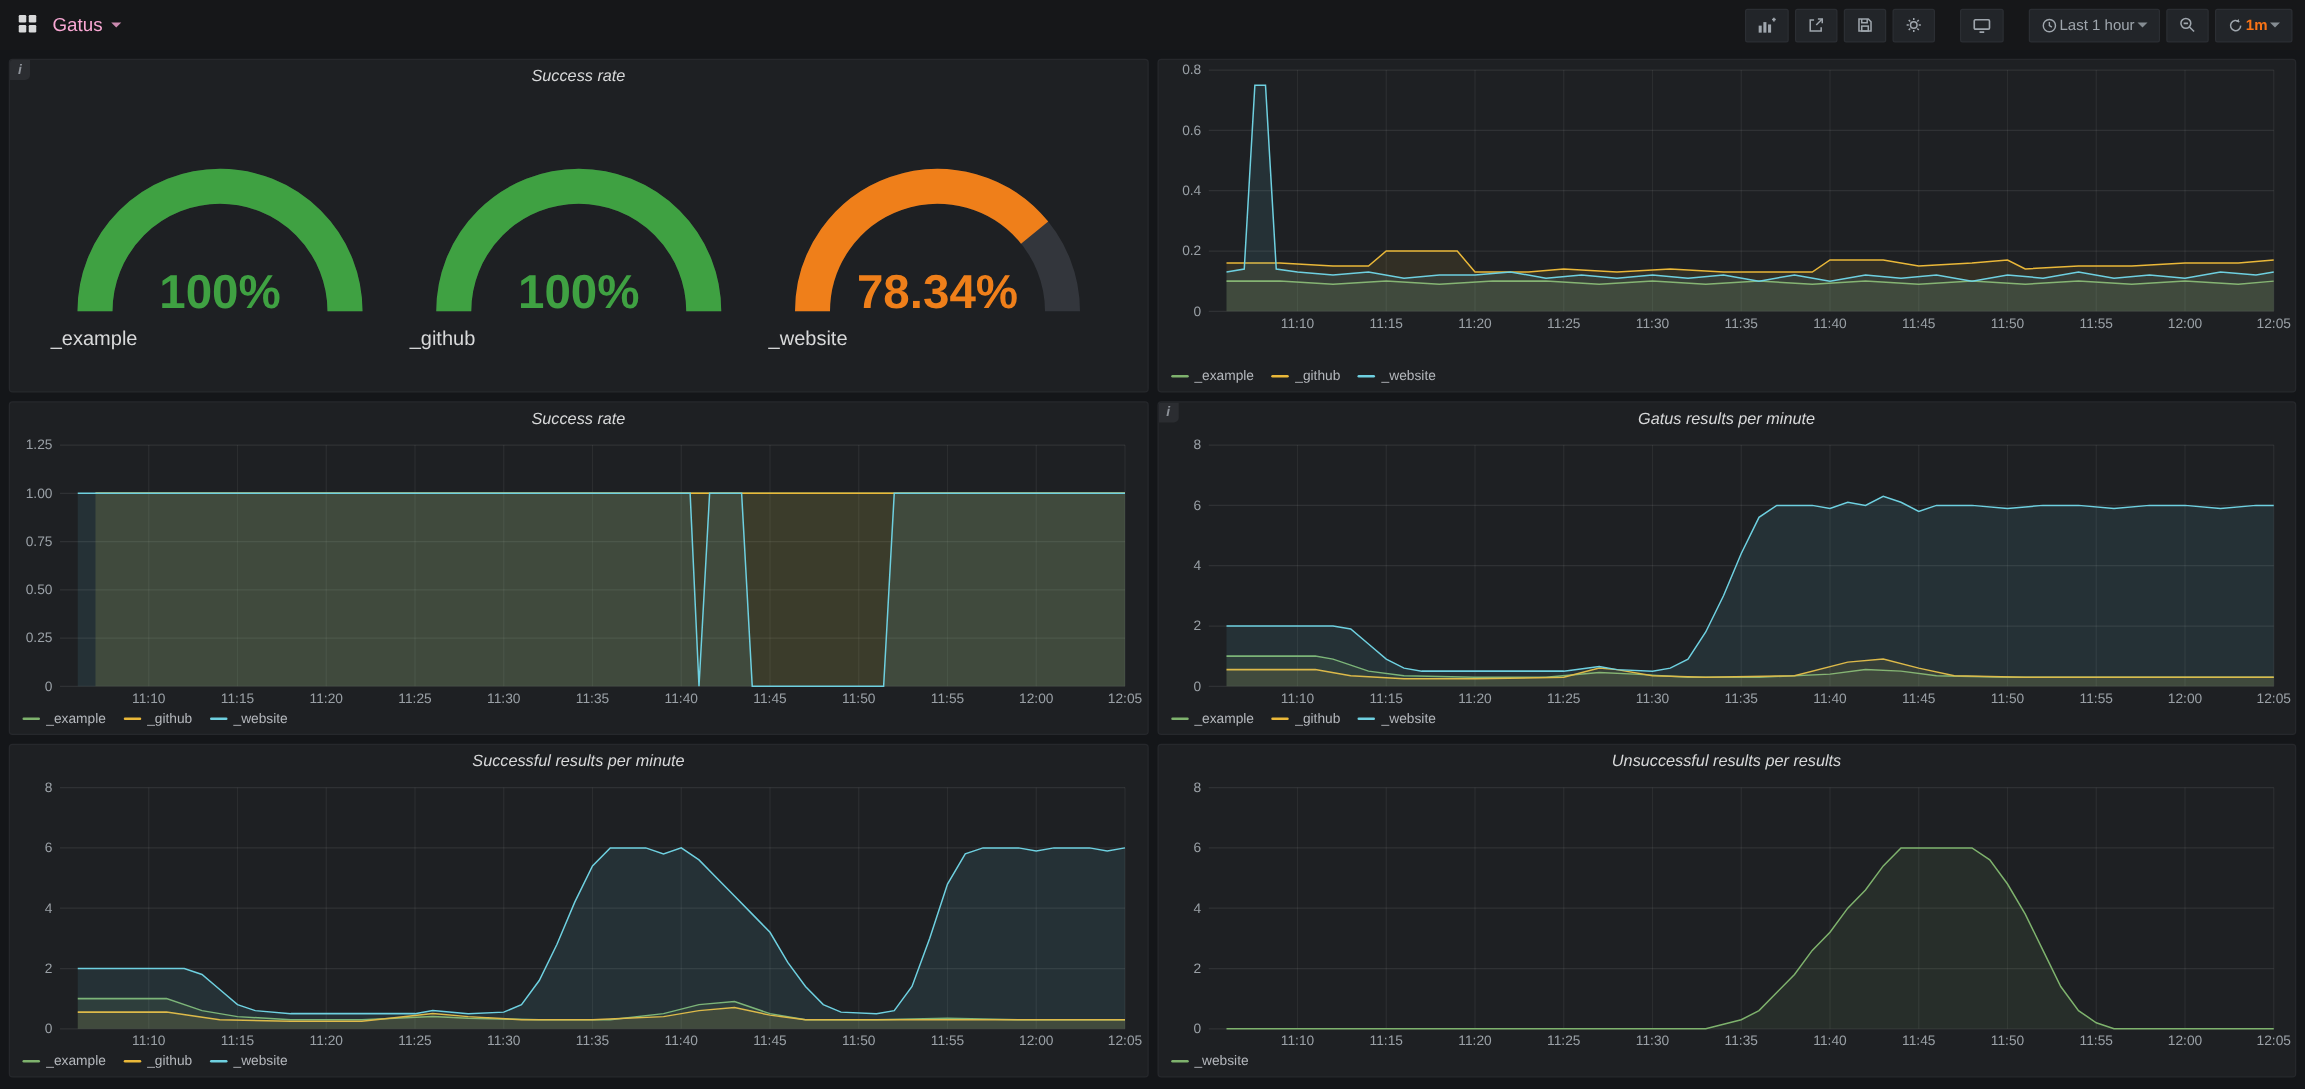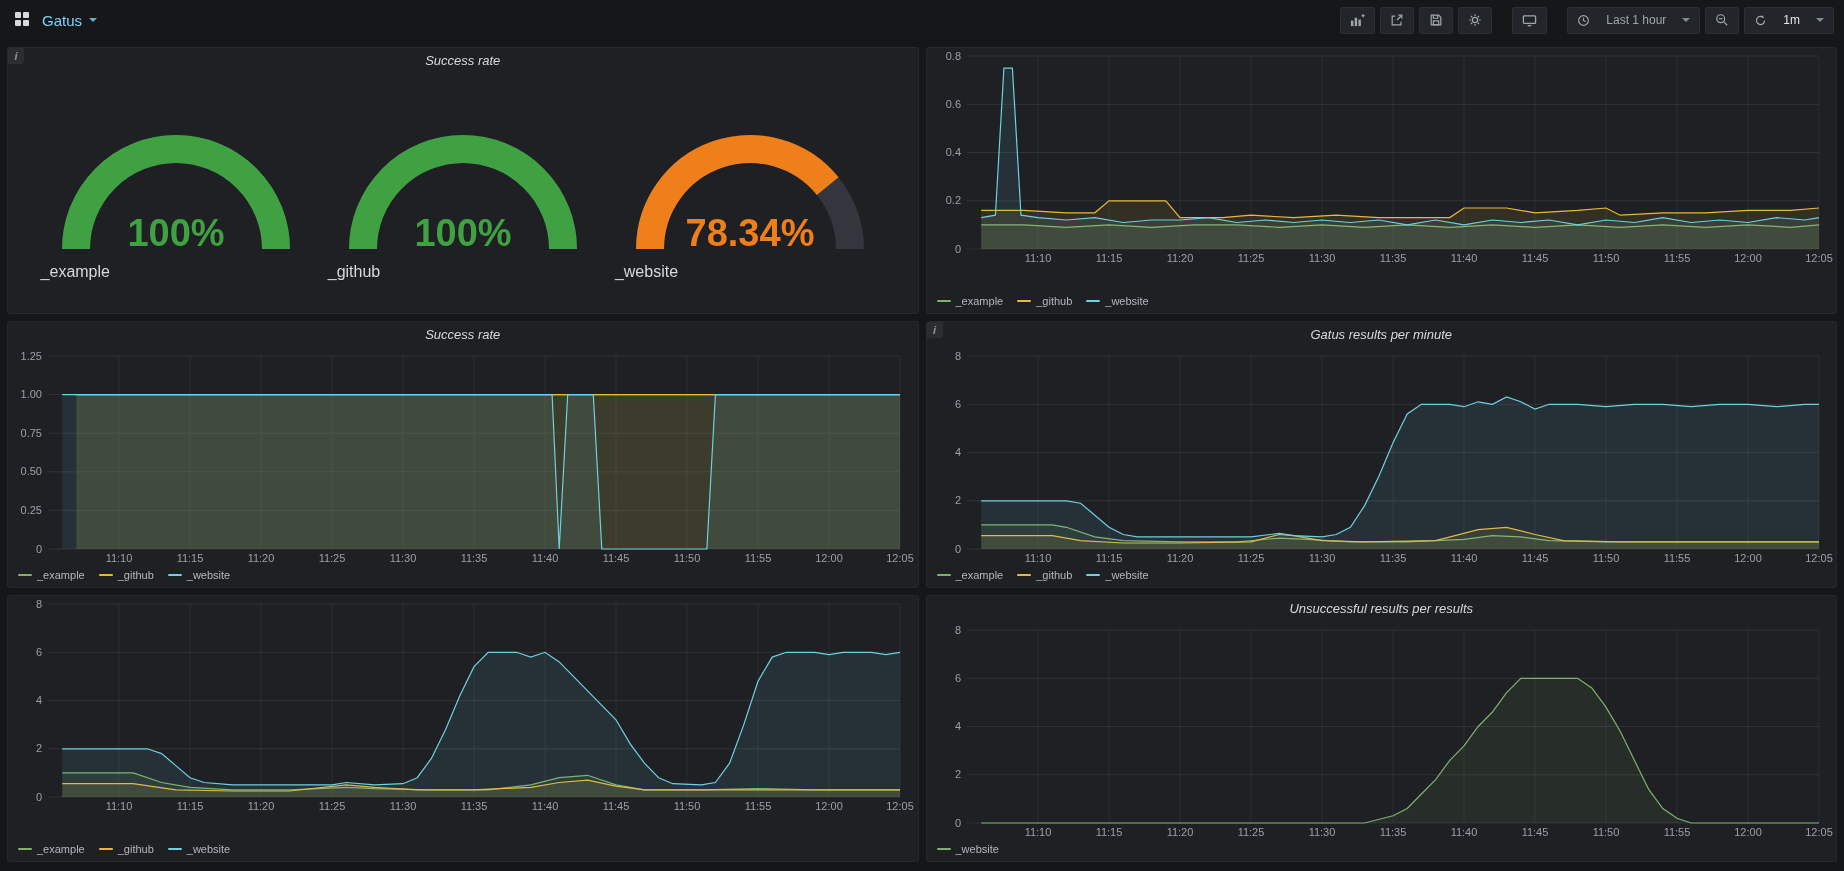--- a/index.html
+++ b/index.html
@@ -15,39 +15,39 @@
   .navbar {
     height: 40px; background: #161719;
     display: flex; align-items: center; padding: 0 10px;
   }
   .menu-btn {
     background: none; border: none; color: #d8d9da; cursor: pointer;
     display: inline-flex; align-items: center; padding: 4px;
   }
   .dash-title {
     display: inline-flex; align-items: center; gap: 7px;
-    margin-left: 8px; font-size: 15px; font-weight: 500; color: #7dd3fc;
+    margin-left: 8px; font-size: 15px; font-weight: 500; color: #f9a8d4;
     cursor: pointer;
   }
   .caret {
     width: 0; height: 0; display: inline-block;
     border-left: 4px solid transparent; border-right: 4px solid transparent;
     border-top: 4px solid currentColor; opacity: .8;
   }
   .nav-right { margin-left: auto; display: flex; align-items: center; }
   .nv-btn {
-    display: inline-flex; align-items: center; gap: 16px;
+    display: inline-flex; align-items: center; gap: 2px;
     height: 27px; padding: 0 9px; margin-left: 5px;
     background: #222529; border: 1px solid #2b2e33; border-radius: 2px;
     color: #9fa6ad; font-size: 12px; font-family: inherit; cursor: pointer;
     white-space: nowrap;
   }
   .nv-btn svg { display: block; }
   .gap-left { margin-left: 20px; }
-  .accent-text { color: #e5e5e5; font-weight: 400; }
+  .accent-text { color: #f97316; font-weight: 700; }
 
   
   .dash {
     display: grid; grid-template-columns: 1fr 1fr;
     grid-auto-rows: 267px; gap: 7px; padding: 7px;
   }
   .panel {
     position: relative; background: #1e2023;
     border: 1px solid #26282c; border-radius: 3px;
     display: flex; flex-direction: column; overflow: hidden;
@@ -392,20 +392,21 @@
           <span>_github</span>
         </span>
         <span class="legend-item">
           <i class="dash-swatch" style="background:#6ED0E0"></i>
           <span>_website</span>
         </span>
       </div>
   </section>
 
   <section class="panel">
+    <header class="panel-title">Successful results per minute</header>
     <div class="chart"><svg width="910" height="219" viewBox="0 0 910 219">
           <line x1="40" y1="201.0" x2="892" y2="201.0" stroke="rgba(255,255,255,0.08)" stroke-width="1"></line>
           <text x="34" y="204.5" text-anchor="end">0</text>
           <line x1="40" y1="152.8" x2="892" y2="152.8" stroke="rgba(255,255,255,0.08)" stroke-width="1"></line>
           <text x="34" y="156.3" text-anchor="end">2</text>
           <line x1="40" y1="104.5" x2="892" y2="104.5" stroke="rgba(255,255,255,0.08)" stroke-width="1"></line>
           <text x="34" y="108.0" text-anchor="end">4</text>
           <line x1="40" y1="56.3" x2="892" y2="56.3" stroke="rgba(255,255,255,0.08)" stroke-width="1"></line>
           <text x="34" y="59.8" text-anchor="end">6</text>
           <line x1="40" y1="8.0" x2="892" y2="8.0" stroke="rgba(255,255,255,0.08)" stroke-width="1"></line>

